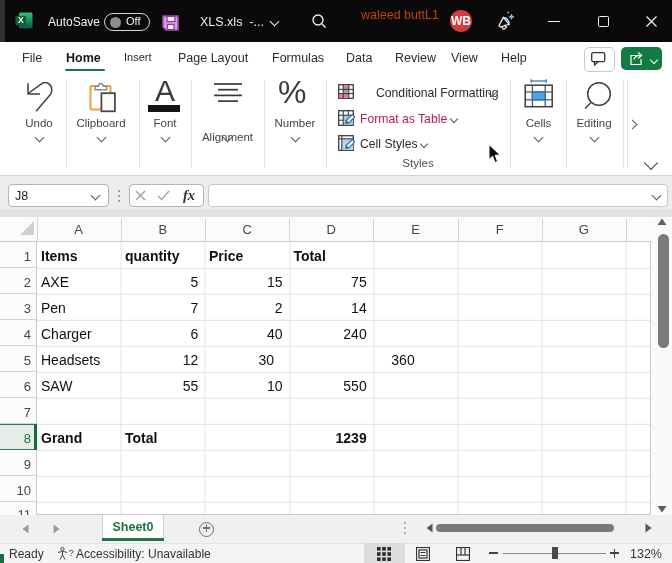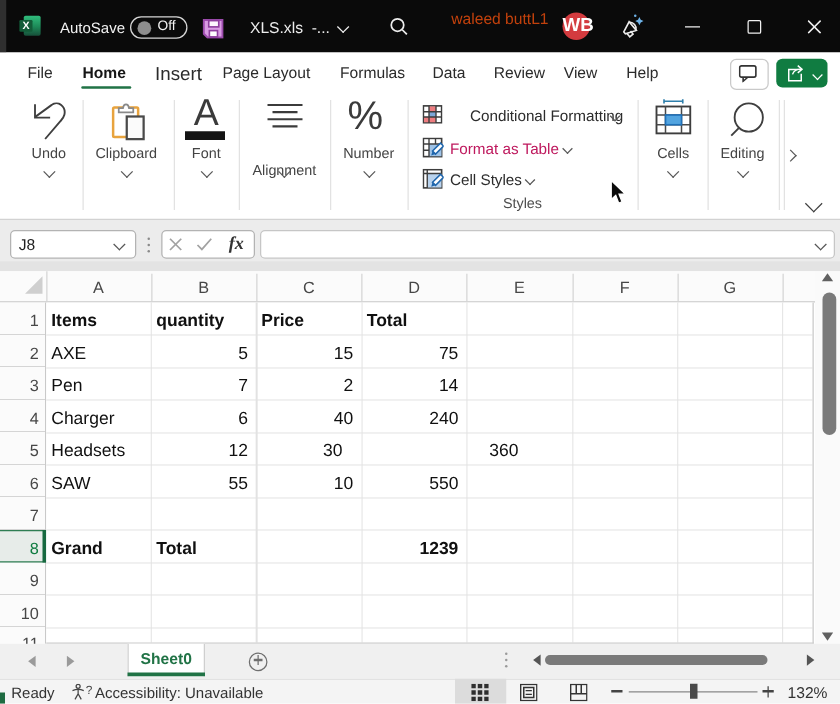--- a/index.html
+++ b/index.html
@@ -48,21 +48,21 @@
 <div class="abs" style="left:200px;top:14.5px;color:#ededed;font-size:12.5px;">XLS.xls&nbsp; -...</div>
 <div class="chvw" style="left:271px;top:17.5px;"></div>
 
 <svg class="abs" style="left:311px;top:13px;" width="16" height="16" viewBox="0 0 16 16">
   <circle cx="7" cy="7" r="5" fill="none" stroke="#ececec" stroke-width="1.4"></circle>
   <line x1="10.8" y1="10.8" x2="14.5" y2="14.5" stroke="#ececec" stroke-width="1.4"></line>
 </svg>
 <div class="abs" style="left:361px;top:8px;color:#c2410c;font-size:12.5px;">waleed buttL1</div>
 
 <div class="abs" style="left:450px;top:10px;width:22px;height:22px;border-radius:50%;background:#d33b3f;"></div>
-<div class="abs" style="left:450px;top:10px;width:22px;height:38px;line-height:22px;text-align:center;color:#fff;font-size:15px;font-weight:bold;">WB</div>
+<div class="abs" style="left:450px;top:10px;width:22px;height:38px;line-height:22px;text-align:center;color:#fff;font-size:12px;font-weight:bold;">WB</div>
 
 <svg class="abs" style="left:495px;top:11px;" width="22" height="21" viewBox="0 0 22 21">
   <g transform="rotate(-40 11 12)">
     <path d="M4 9.5 L12.5 6 L12.5 15 L4 11.5 Z" fill="none" stroke="#ececec" stroke-width="1.3"></path>
     <path d="M12.5 6.5 C15 8 15 13 12.5 14.5" fill="none" stroke="#ececec" stroke-width="1.3"></path>
     <path d="M5.2 11.8 L5.2 15.5 L8.6 15.5 L8.6 12.4" fill="none" stroke="#ececec" stroke-width="1.3"></path>
   </g>
   <path d="M16.5 2.5 l1.1 2.2 l2.2 1.1 l-2.2 1.1 l-1.1 2.2 l-1.1 -2.2 l-2.2 -1.1 l2.2 -1.1 Z" fill="#6fb3e8"></path>
   <circle cx="13.2" cy="1.6" r="1" fill="#6fb3e8"></circle>
 </svg>
@@ -71,21 +71,21 @@
 <div class="abs" style="left:598px;top:16px;width:9px;height:9px;border:1.2px solid #f0f0f0;border-radius:1.5px;"></div>
 <svg class="abs" style="left:645.5px;top:15.5px;" width="11" height="11" viewBox="0 0 11 11">
   <line x1="0.5" y1="0.5" x2="10.5" y2="10.5" stroke="#f0f0f0" stroke-width="1.2"></line>
   <line x1="10.5" y1="0.5" x2="0.5" y2="10.5" stroke="#f0f0f0" stroke-width="1.2"></line>
 </svg>
 
 <div class="abs" style="left:0;top:42px;width:672px;height:33px;background:#fff;"></div>
 <div class="abs" style="top:51px;left:22px;font-size:12.5px;color:#2b2b2b;">File</div>
 <div class="abs" style="top:51px;left:66px;font-size:12.5px;color:#161616;font-weight:bold;">Home</div>
 <div class="abs" style="left:65px;top:68.5px;width:40px;height:2.6px;background:#217346;border-radius:2px;"></div>
-<div class="abs" style="top:51px;left:124px;font-size:15px;color:#2b2b2b;">Insert</div>
+<div class="abs" style="top:51px;left:124px;font-size:11px;color:#2b2b2b;">Insert</div>
 <div class="abs" style="top:51px;left:178px;font-size:12.5px;color:#2b2b2b;">Page Layout</div>
 <div class="abs" style="top:51px;left:272px;font-size:12.5px;color:#2b2b2b;">Formulas</div>
 <div class="abs" style="top:51px;left:346px;font-size:12.5px;color:#2b2b2b;">Data</div>
 <div class="abs" style="top:51px;left:395px;font-size:12.5px;color:#2b2b2b;">Review</div>
 <div class="abs" style="top:51px;left:451px;font-size:12.5px;color:#2b2b2b;">View</div>
 <div class="abs" style="top:51px;left:501px;font-size:12.5px;color:#2b2b2b;">Help</div>
 
 <div class="abs" style="left:584px;top:47px;width:29px;height:23px;background:#fff;border:1px solid #c9c9c9;border-radius:5px;"></div>
 <svg class="abs" style="left:591px;top:52px;" width="15" height="14" viewBox="0 0 15 14">
   <rect x="0.7" y="0.7" width="13" height="9" rx="1.5" fill="none" stroke="#333" stroke-width="1.3"></rect>

